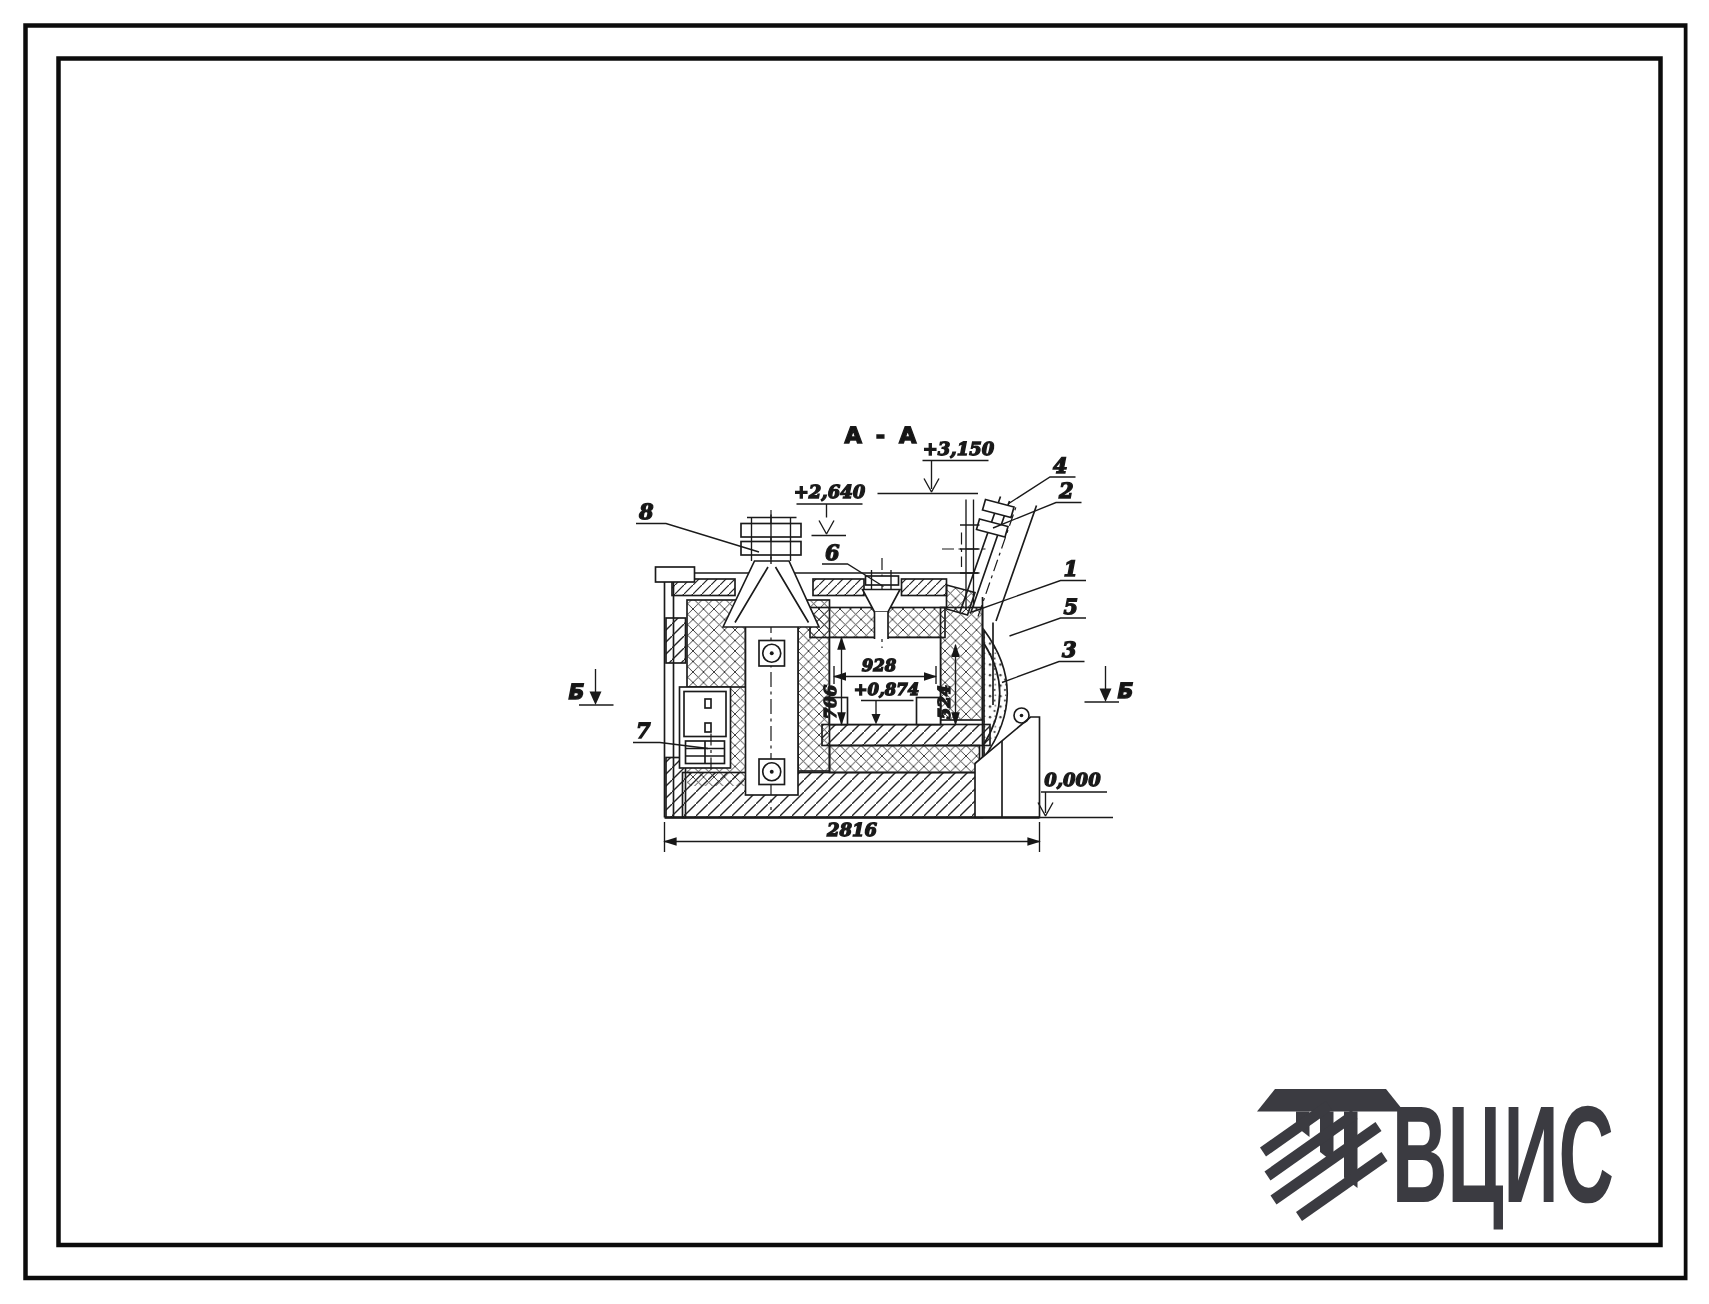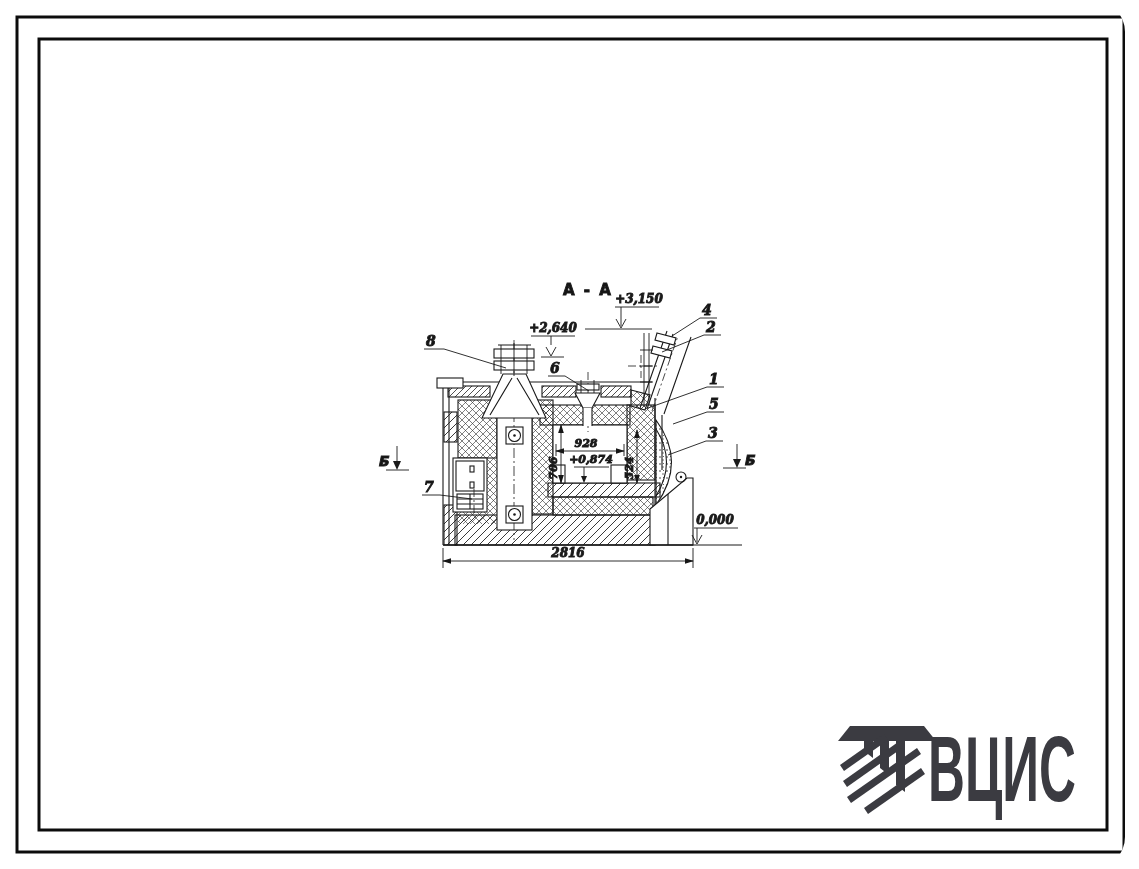--- a/index.html
+++ b/index.html
@@ -1,17 +1,17 @@
 <!DOCTYPE html>
 <html><head>
 <meta charset="utf-8">
 <style>
   html,body{margin:0;padding:0;background:#ffffff;}
   .page{position:relative;width:1125px;height:869px;background:#ffffff;overflow:hidden;
-        font-family:"DejaVu Sans",sans-serif;border-radius:32px;}
+        font-family:"DejaVu Sans",sans-serif;}
   svg{position:absolute;left:0;top:0;}
   .t-dim   {font:italic 700 12px "DejaVu Serif",serif;fill:#1a1a1a;}
   .t-dim-s {font:italic 700 11px "DejaVu Serif",serif;fill:#1a1a1a;}
   .t-callout{font:italic 700 14px "DejaVu Serif",serif;fill:#151515;}
   .t-title {font:700 15px "DejaVu Sans",sans-serif;letter-spacing:2px;fill:#151515;}
   .t-sec   {font:italic 700 14px "DejaVu Sans",sans-serif;fill:#151515;}
   .t-logo  {font:700 92px "Liberation Sans",sans-serif;fill:#3b3b41;}
 </style>
 </head>
 <body>

